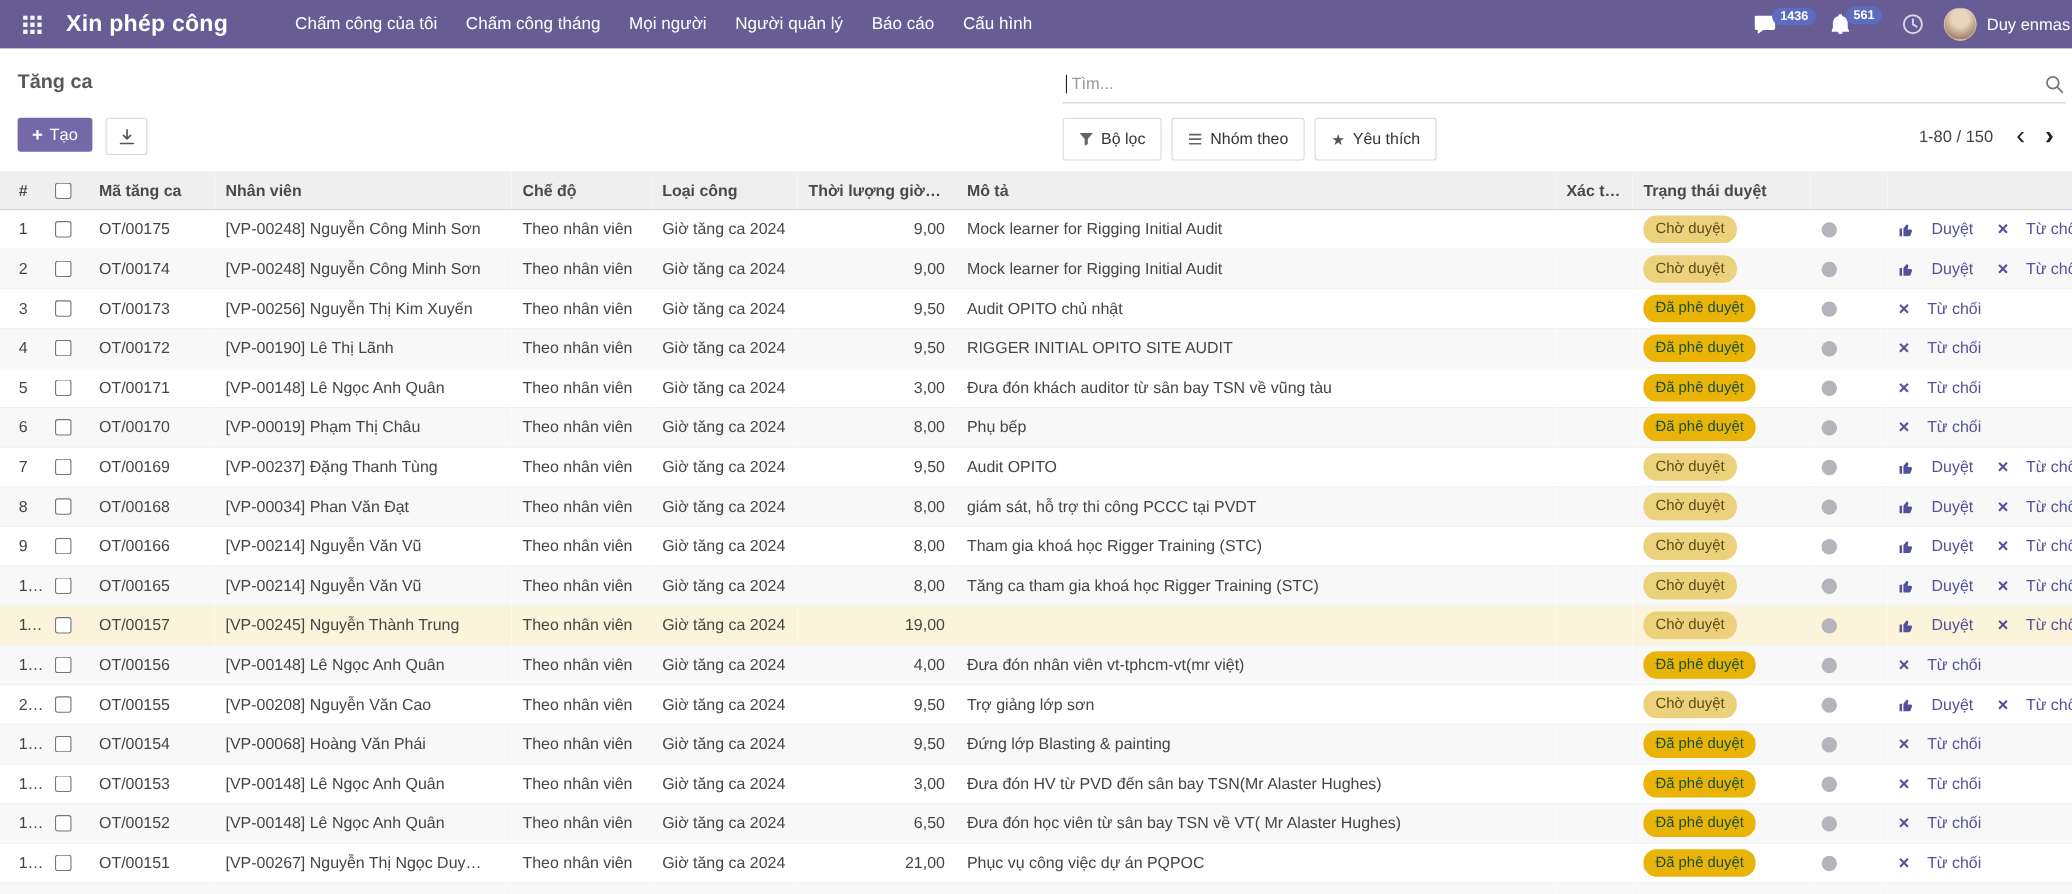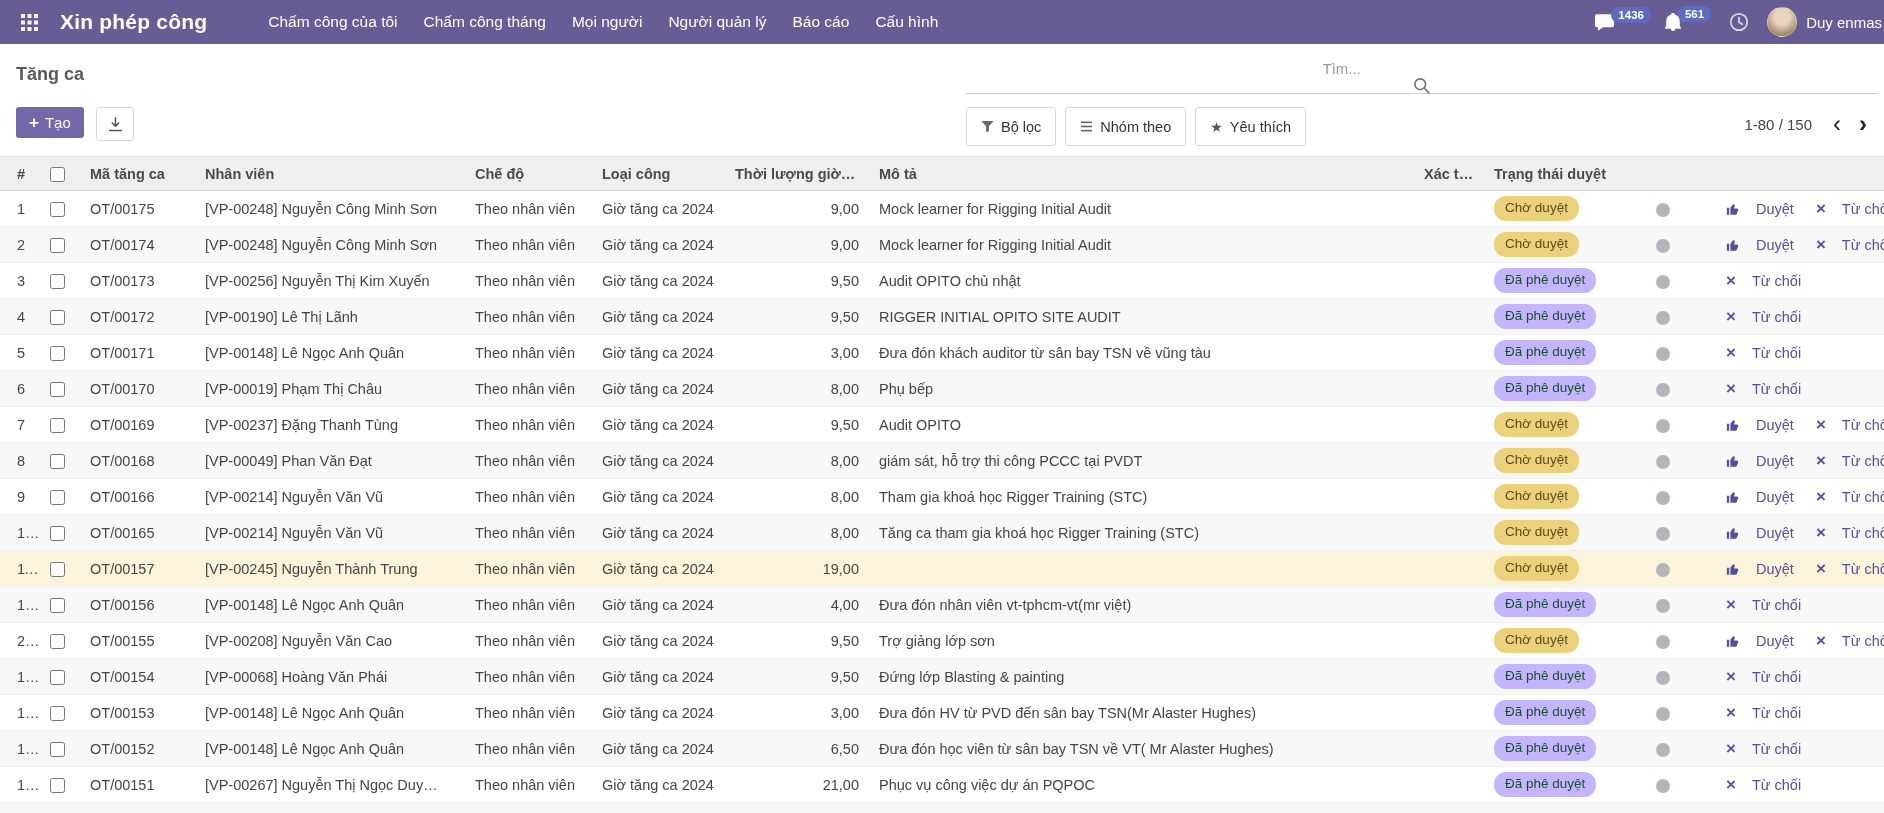--- a/index.html
+++ b/index.html
@@ -31,21 +31,21 @@
     background:radial-gradient(circle at 50% 32%, #e9d5bd 0 32%, #a5876b 75%, #7d6platform450 100%);
     background:radial-gradient(circle at 50% 32%, #e9d5bd 0 32%, #a5876b 75%);
     border:1px solid rgba(255,255,255,.35);
   }
   .username { font-size:15px; margin-left:9px; }
   
   .control-top { position:relative; height:58px; }
   .page-title { position:absolute; left:16px; top:20px; margin:0; font-size:18px; font-weight:700; color:#585858; }
   .search-box {
     position:absolute; left:966px; right:6px; top:16px; height:34px;
-    border-bottom:1px solid #cfcfcf; display:flex; align-items:center;flex-direction:column;
+    border-bottom:1px solid #cfcfcf; display:flex; align-items:center;
   }
   .caret { width:1px; height:17px; background:#222; margin-left:3px; }
   .search-box input {
     flex:1; border:none; outline:none; background:transparent;
     font-size:15px; color:#333; padding:0 4px; font-family:inherit;
   }
   .search-box input::placeholder { color:#9a9a9a; }
   .search-icon { margin-right:2px; cursor:pointer; flex:0 0 auto; }
   
   .control-row { position:relative; height:52px; }
@@ -90,21 +90,21 @@
   tbody tr:nth-child(even) { background:#f8f8f8; }
   tbody tr.highlight { background:#fbf4da; }
   th.c-idx, td.c-idx { padding-left:17px; }
   td.c-num { text-align:right; }
   input[type="checkbox"] { width:15px; height:15px; accent-color:#7468a8; margin:0; vertical-align:middle; }
   .badge {
     display:inline-block; padding:3px 11px; border-radius:12px;
     font-size:13.5px; line-height:1.35; font-weight:500;
   }
   .badge-pending  { background:#ecd17c; color:#5a4a16; }
-  .badge-approved { background:#c4b5fd; color:#17512b; }
+  .badge-approved { background:#eab308; color:#17512b; }
   .dot { width:14px; height:14px; border-radius:50%; background:#b4b4bd; display:inline-block; vertical-align:middle; cursor:pointer; }
   .actions { display:flex; align-items:center; gap:22px; }
   .action { display:inline-flex; align-items:center; gap:16px; color:#54509a; cursor:pointer; white-space:nowrap; }
   .action svg { flex:0 0 auto; }
   .xmark { font-weight:700; font-size:17px; line-height:1; }
 </style>
 </head>
 <body>
 
 <header class="topbar">
@@ -407,21 +407,21 @@
           <span class="xmark">×</span>
           <span class="rlabel">Từ chối</span>
         </span>
       </div>
     </td>
   </tr>
         <tr>
     <td class="c-idx">8</td>
     <td><input type="checkbox" style=""></td>
     <td>OT/00168</td>
-    <td>[VP-00049] Phan Văn Đạt</td>
+    <td>[VP-00034] Phan Văn Đạt</td>
     <td>Theo nhân viên</td>
     <td>Giờ tăng ca 2024</td>
     <td class="c-num">8,00</td>
     <td>giám sát, hỗ trợ thi công PCCC tại PVDT</td>
     <td></td>
     <td><span class="badge badge-pending">Chờ duyệt</span></td>
     <td><span class="dot"></span></td>
     <td>
       <div class="actions">
         <span class="action approve">

